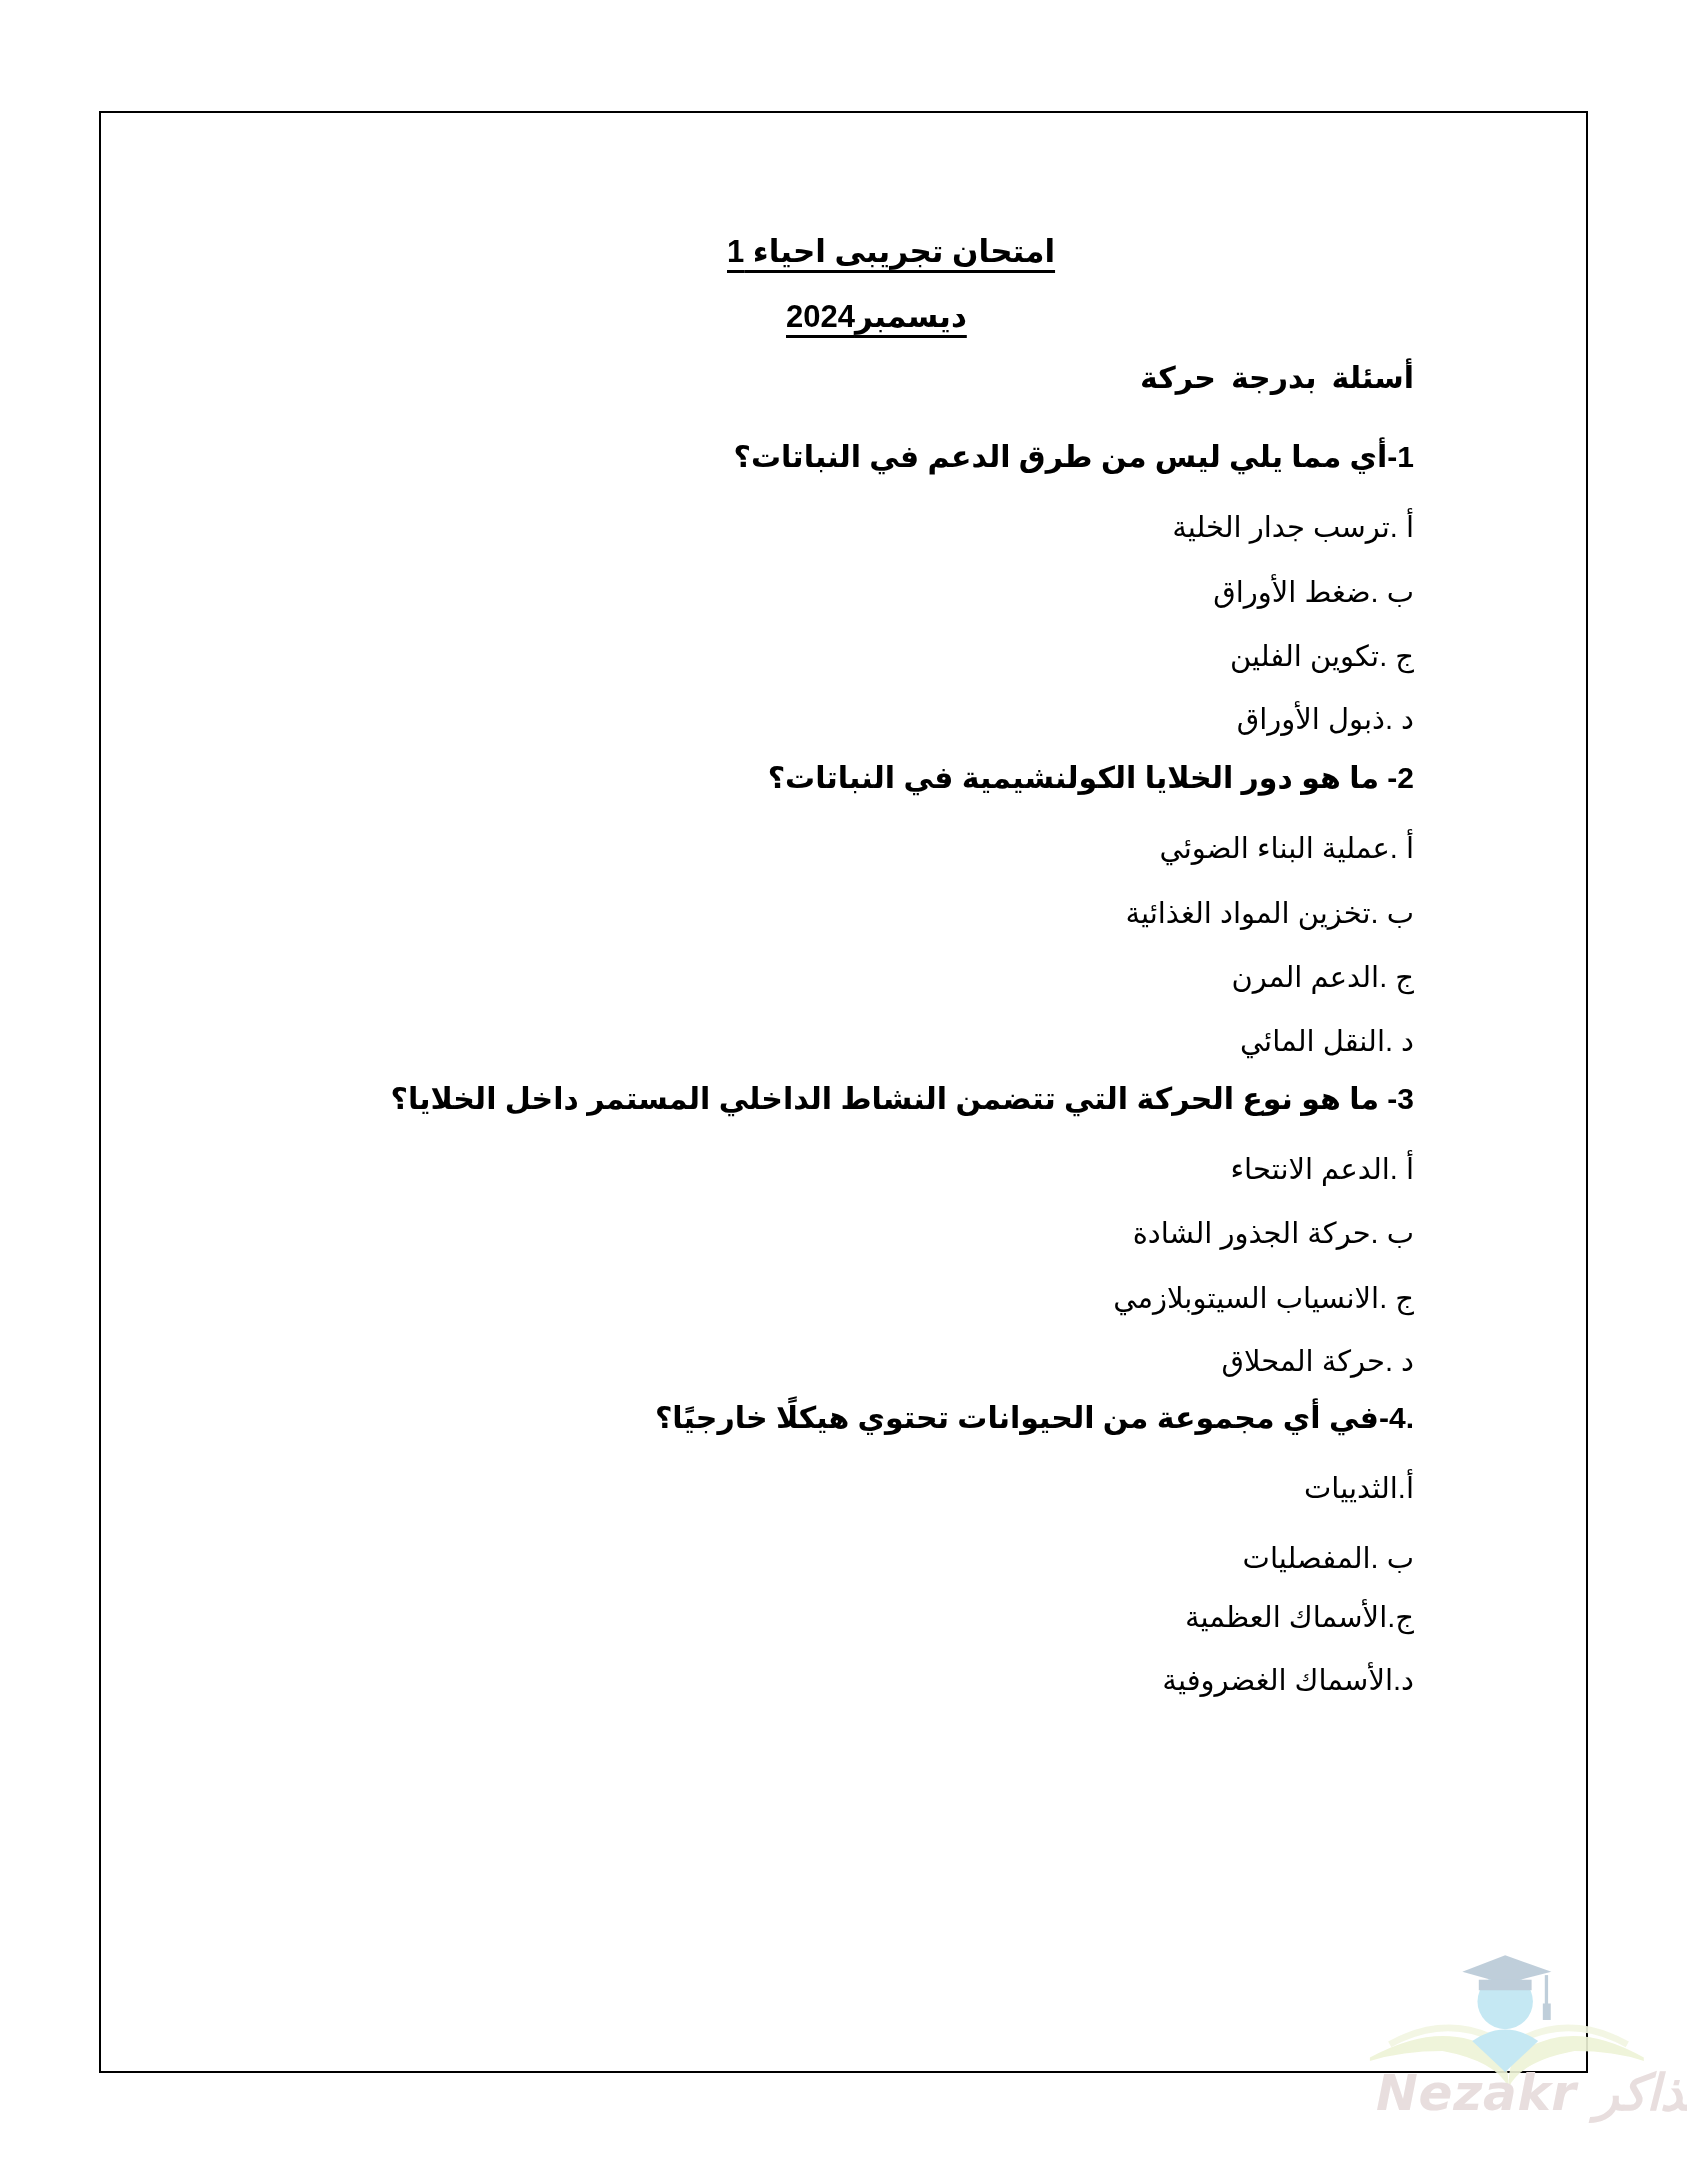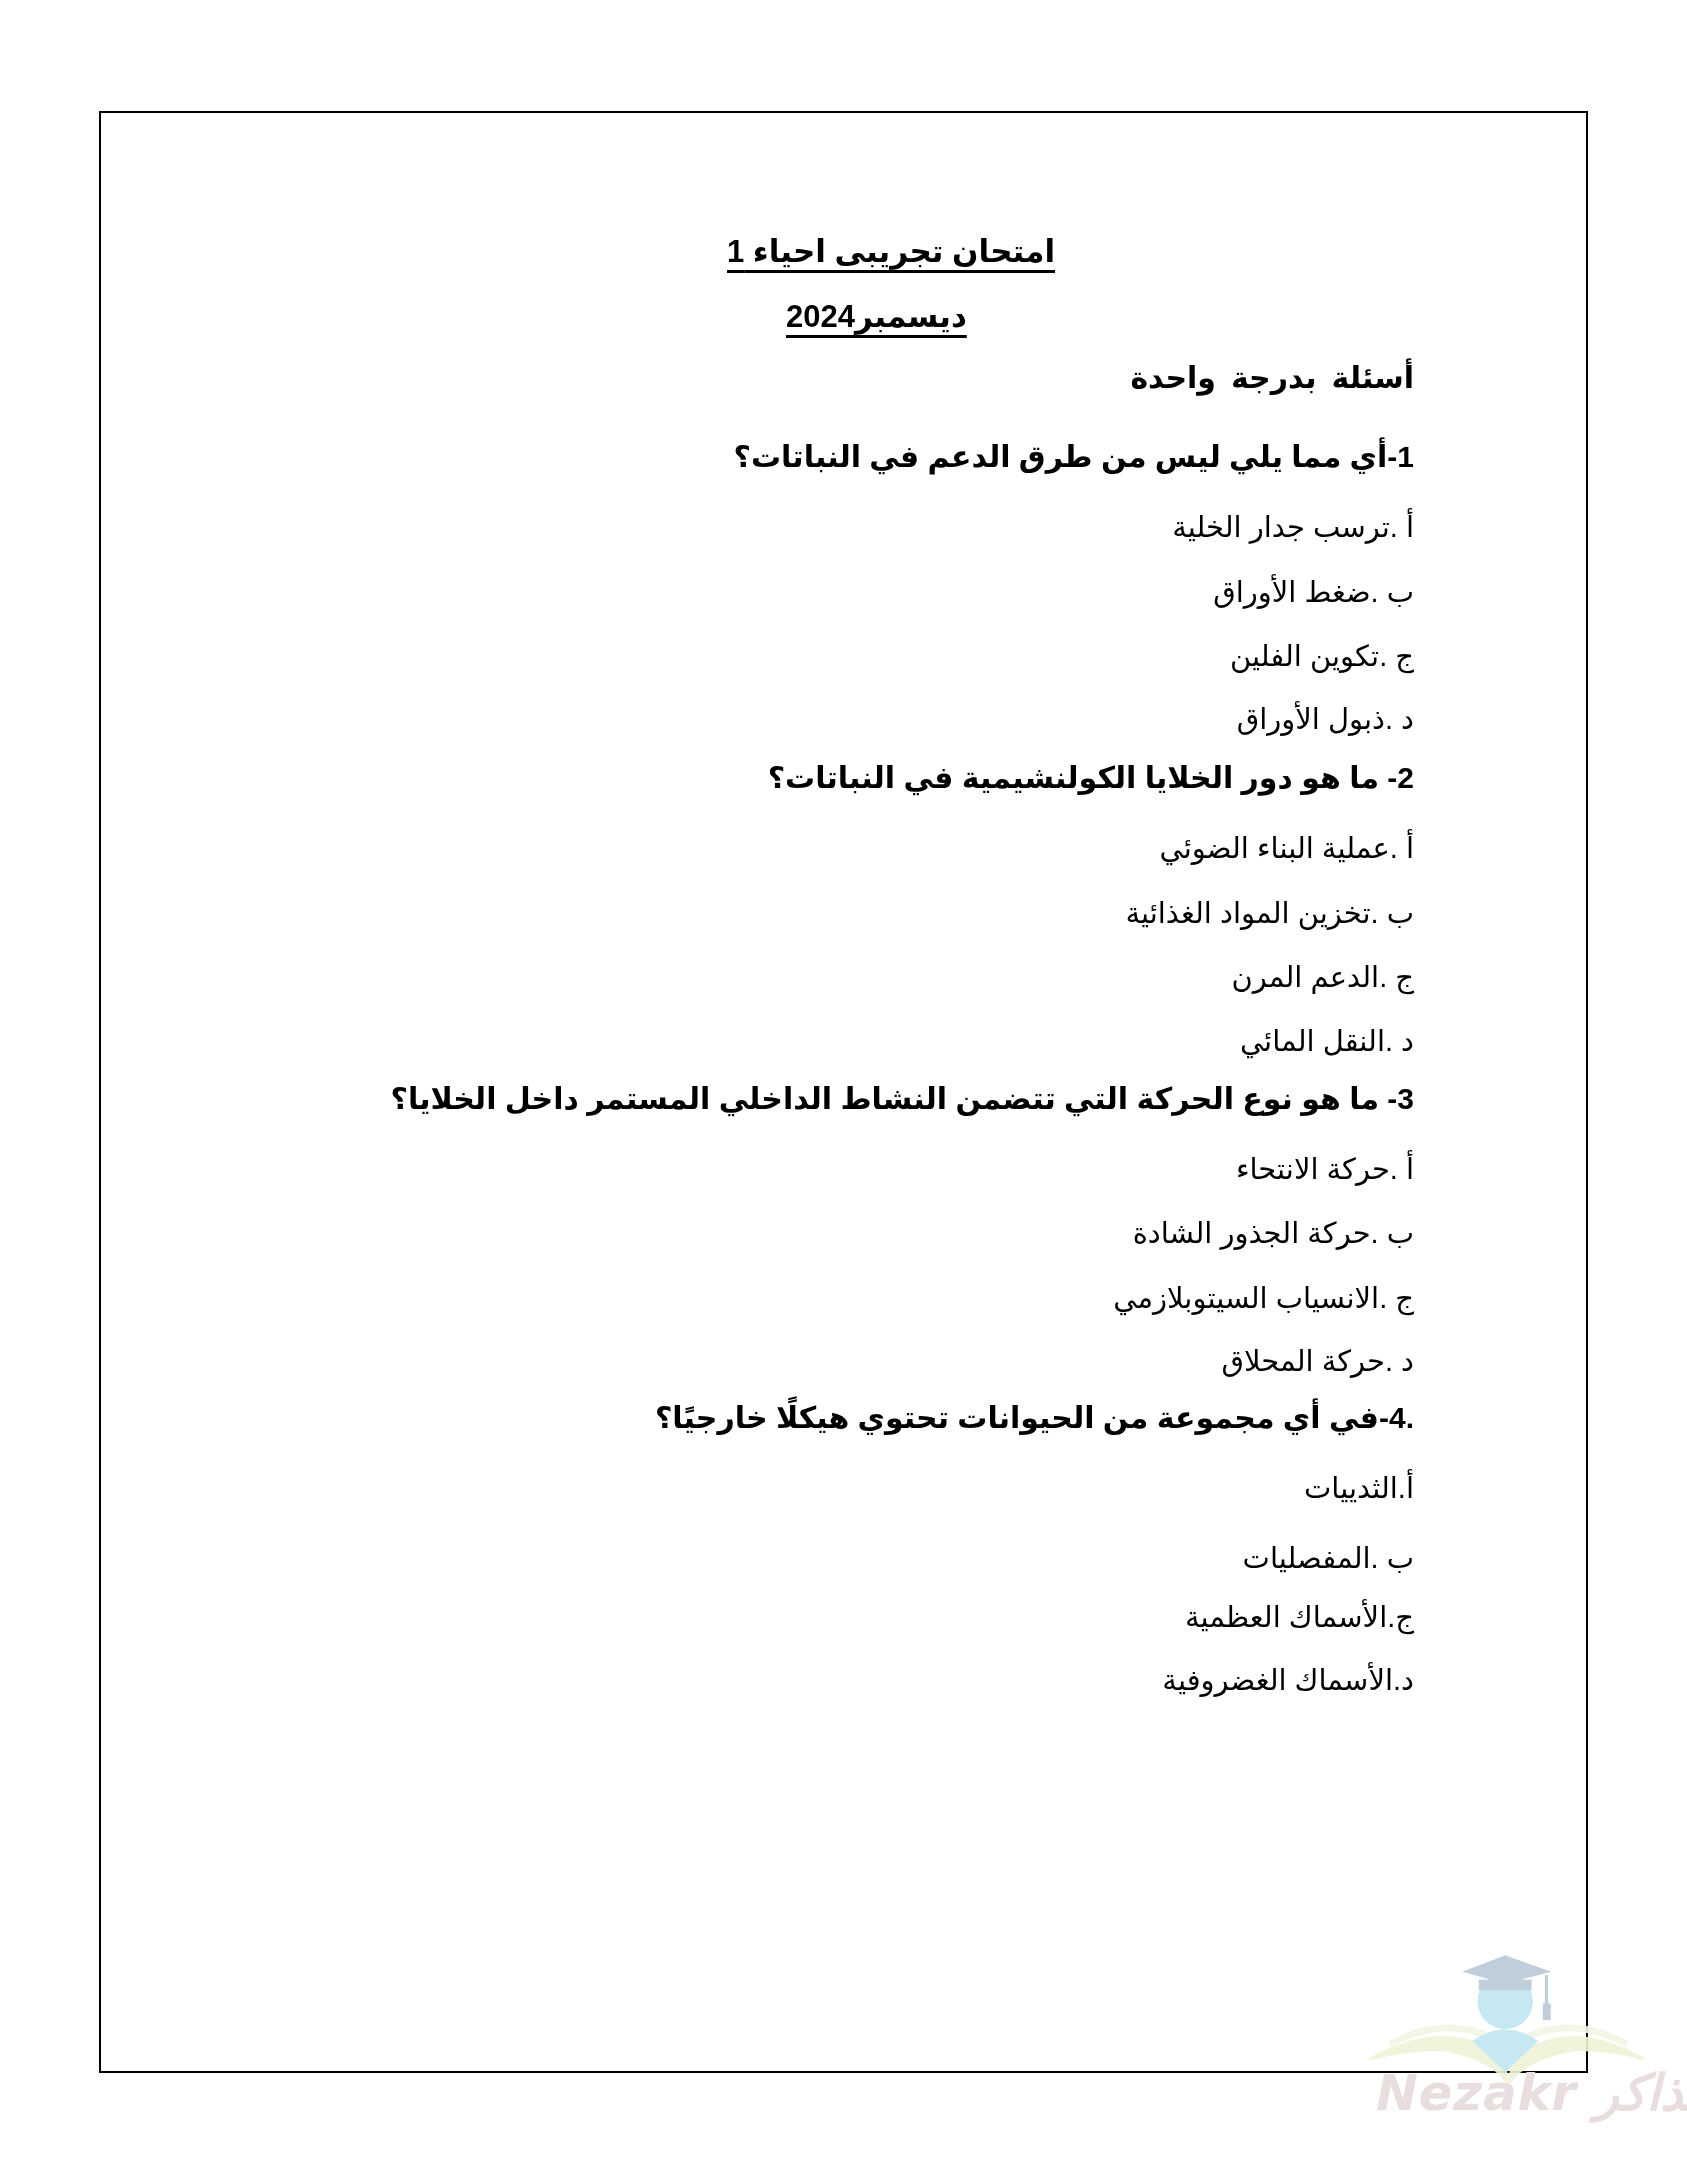--- a/index.html
+++ b/index.html
@@ -14,36 +14,36 @@
   .wm-text { position: absolute; left: 1376px; top: 2064px; font-family: "DejaVu Sans", sans-serif; font-weight: bold; font-style: italic; font-size: 50px; color: #e8dede; letter-spacing: 0.7px; white-space: nowrap; }
 </style>
 </head>
 <body>
 
 <div class="frame"></div>
 
 <div class="title" style="left:699px; top:233px;">امتحان تجريبى احياء 1</div>
 <div class="title" style="left:758px; top:298px;">ديسمبر2024</div>
 
-<div class="line section" style="top:363px;">أسئلة  بدرجة  واحدة</div>
+<div class="line section" style="top:363px;">أسئلة  بدرجة  حركة</div>
 
 <div class="line q" style="top:430px;">1-أي مما يلي ليس من طرق الدعم في النباتات؟</div>
 <div class="line opt" style="top:493px;">أ .ترسب جدار الخلية</div>
 <div class="line opt" style="top:558px;">ب .ضغط  الأوراق</div>
 <div class="line opt" style="top:622px;">ج .تكوين الفلين</div>
 <div class="line opt" style="top:685px;">د .ذبول الأوراق</div>
 
 <div class="line q" style="top:751px;">2- ما هو دور الخلايا الكولنشيمية في النباتات؟</div>
 <div class="line opt" style="top:814px;">أ .عملية البناء الضوئي</div>
 <div class="line opt" style="top:879px;">ب .تخزين المواد الغذائية</div>
 <div class="line opt" style="top:943px;">ج .الدعم المرن</div>
 <div class="line opt" style="top:1007px;">د .النقل المائي</div>
 
 <div class="line q" style="top:1072px;">3- ما هو نوع الحركة التي تتضمن النشاط الداخلي المستمر داخل الخلايا؟</div>
-<div class="line opt" style="top:1135px;">أ .حركة الانتحاء</div>
+<div class="line opt" style="top:1135px;">أ .الدعم الانتحاء</div>
 <div class="line opt" style="top:1199px;">ب .حركة الجذور الشادة</div>
 <div class="line opt" style="top:1264px;">ج .الانسياب السيتوبلازمي</div>
 <div class="line opt" style="top:1327px;">د .حركة المحلاق</div>
 
 <div class="line q" style="top:1391px;">.4-في أي مجموعة من الحيوانات تحتوي هيكلًا خارجيًا؟</div>
 <div class="line opt" style="top:1454px;">أ.الثدييات</div>
 <div class="line opt" style="top:1524px;">ب .المفصليات</div>
 <div class="line opt" style="top:1583px;">ج.الأسماك العظمية</div>
 <div class="line opt" style="top:1646px;">د.الأسماك الغضروفية</div>
 

